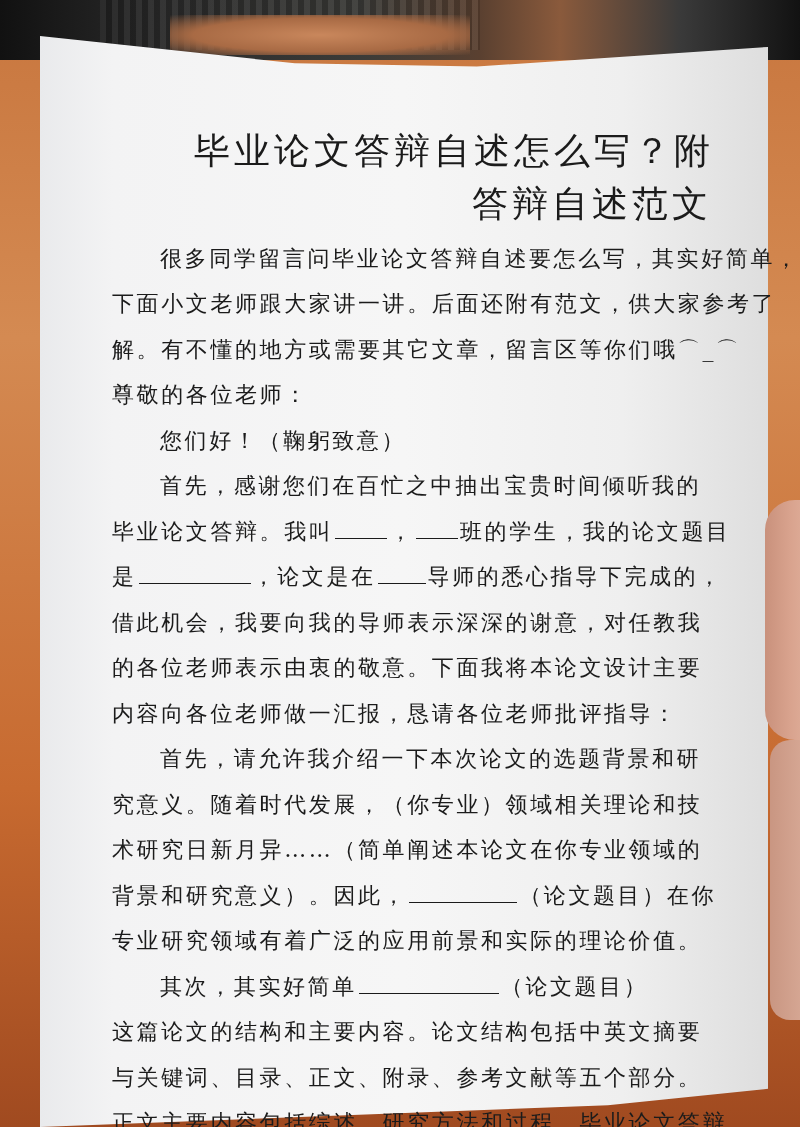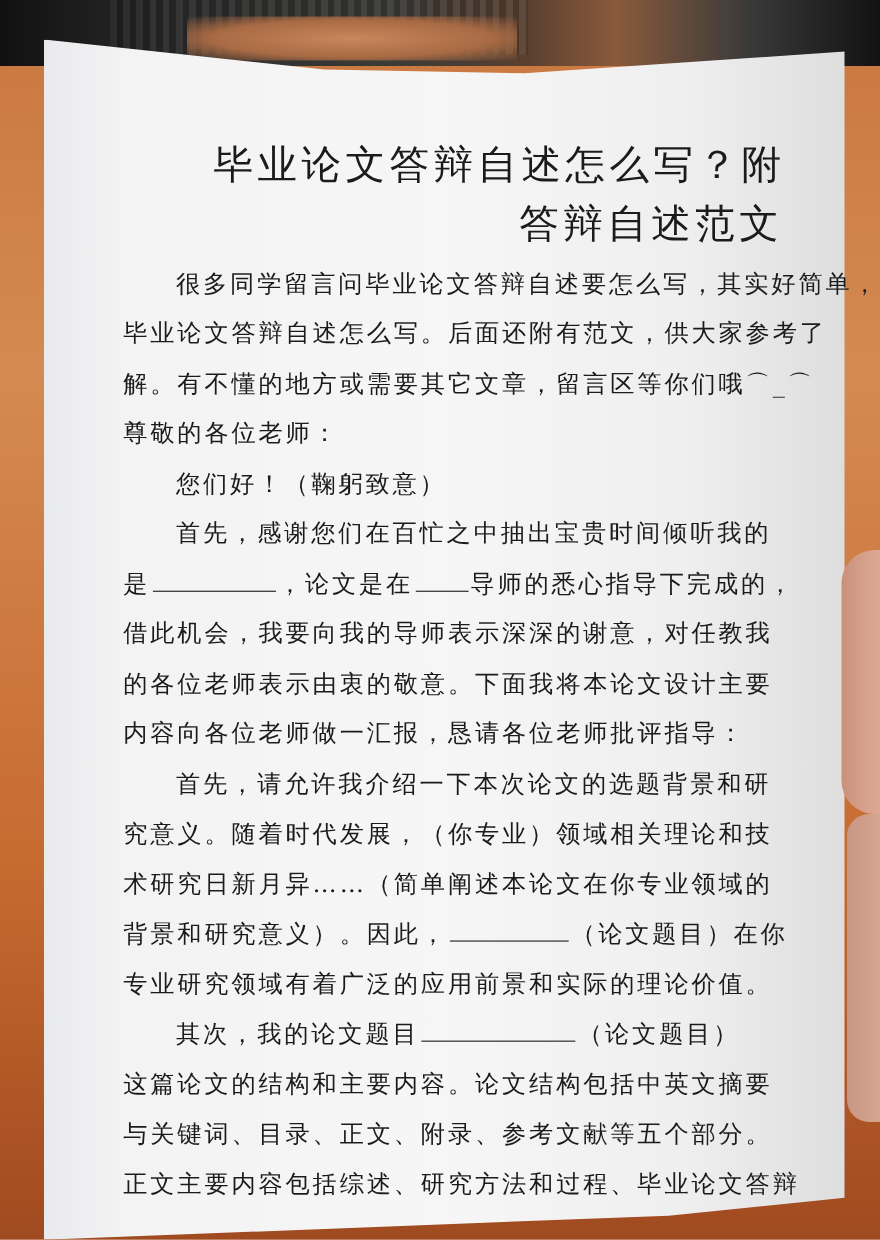--- a/index.html
+++ b/index.html
@@ -103,34 +103,35 @@
 <div class="paper"></div>
 
 <div class="thumb"></div>
 <div class="thumb-lower"></div>
 
 <div class="doc">
   <div class="title-line title-1">毕业论文答辩自述怎么写？附</div>
   <div class="title-line title-2">答辩自述范文</div>
 
   <p class="para indent first-line">很多同学留言问毕业论文答辩自述要怎么写，其实好简单，</p>
-  <p class="para">毕业论文答辩自述怎么写。后面还附有范文，供大家参考了</p>
+  <p class="para">下面小文老师跟大家讲一讲。后面还附有范文，供大家参考了</p>
   <p class="para">解。有不懂的地方或需要其它文章，留言区等你们哦⌒_⌒</p>
   <p class="para">尊敬的各位老师：</p>
   <p class="para indent">您们好！（鞠躬致意）</p>
 
   <p class="para indent">首先，感谢您们在百忙之中抽出宝贵时间倾听我的</p>
+  <p class="para"><span>毕业论文答辩。我叫</span><span class="blank" style="width:52px"></span><span>，</span><span class="blank" style="width:42px"></span><span>班的学生，我的论文题目</span></p>
   <p class="para"><span>是</span><span class="blank" style="width:112px"></span><span>，论文是在</span><span class="blank" style="width:48px"></span><span>导师的悉心指导下完成的，</span></p>
   <p class="para">借此机会，我要向我的导师表示深深的谢意，对任教我</p>
   <p class="para">的各位老师表示由衷的敬意。下面我将本论文设计主要</p>
   <p class="para">内容向各位老师做一汇报，恳请各位老师批评指导：</p>
 
   <p class="para indent">首先，请允许我介绍一下本次论文的选题背景和研</p>
   <p class="para">究意义。随着时代发展，（你专业）领域相关理论和技</p>
   <p class="para">术研究日新月异……（简单阐述本论文在你专业领域的</p>
   <p class="para"><span>背景和研究意义）。因此，</span><span class="blank" style="width:108px"></span><span>（论文题目）在你</span></p>
   <p class="para">专业研究领域有着广泛的应用前景和实际的理论价值。</p>
 
-  <p class="para indent"><span>其次，我的论文题目</span><span class="blank" style="width:140px"></span><span>（论文题目）</span></p>
+  <p class="para indent"><span>其次，其实好简单</span><span class="blank" style="width:140px"></span><span>（论文题目）</span></p>
   <p class="para">这篇论文的结构和主要内容。论文结构包括中英文摘要</p>
   <p class="para">与关键词、目录、正文、附录、参考文献等五个部分。</p>
   <p class="para">正文主要内容包括综述、研究方法和过程、毕业论文答辩</p>
 </div>
 
 </body></html>

